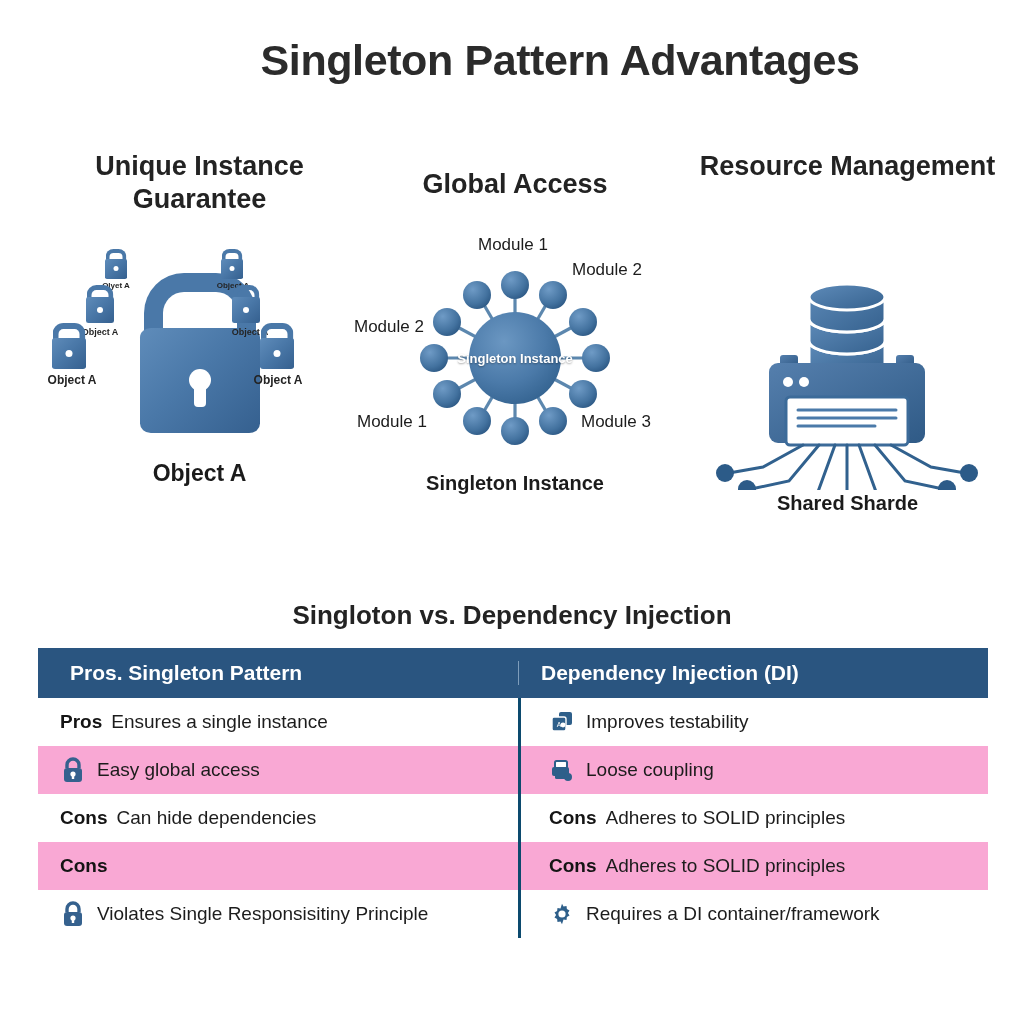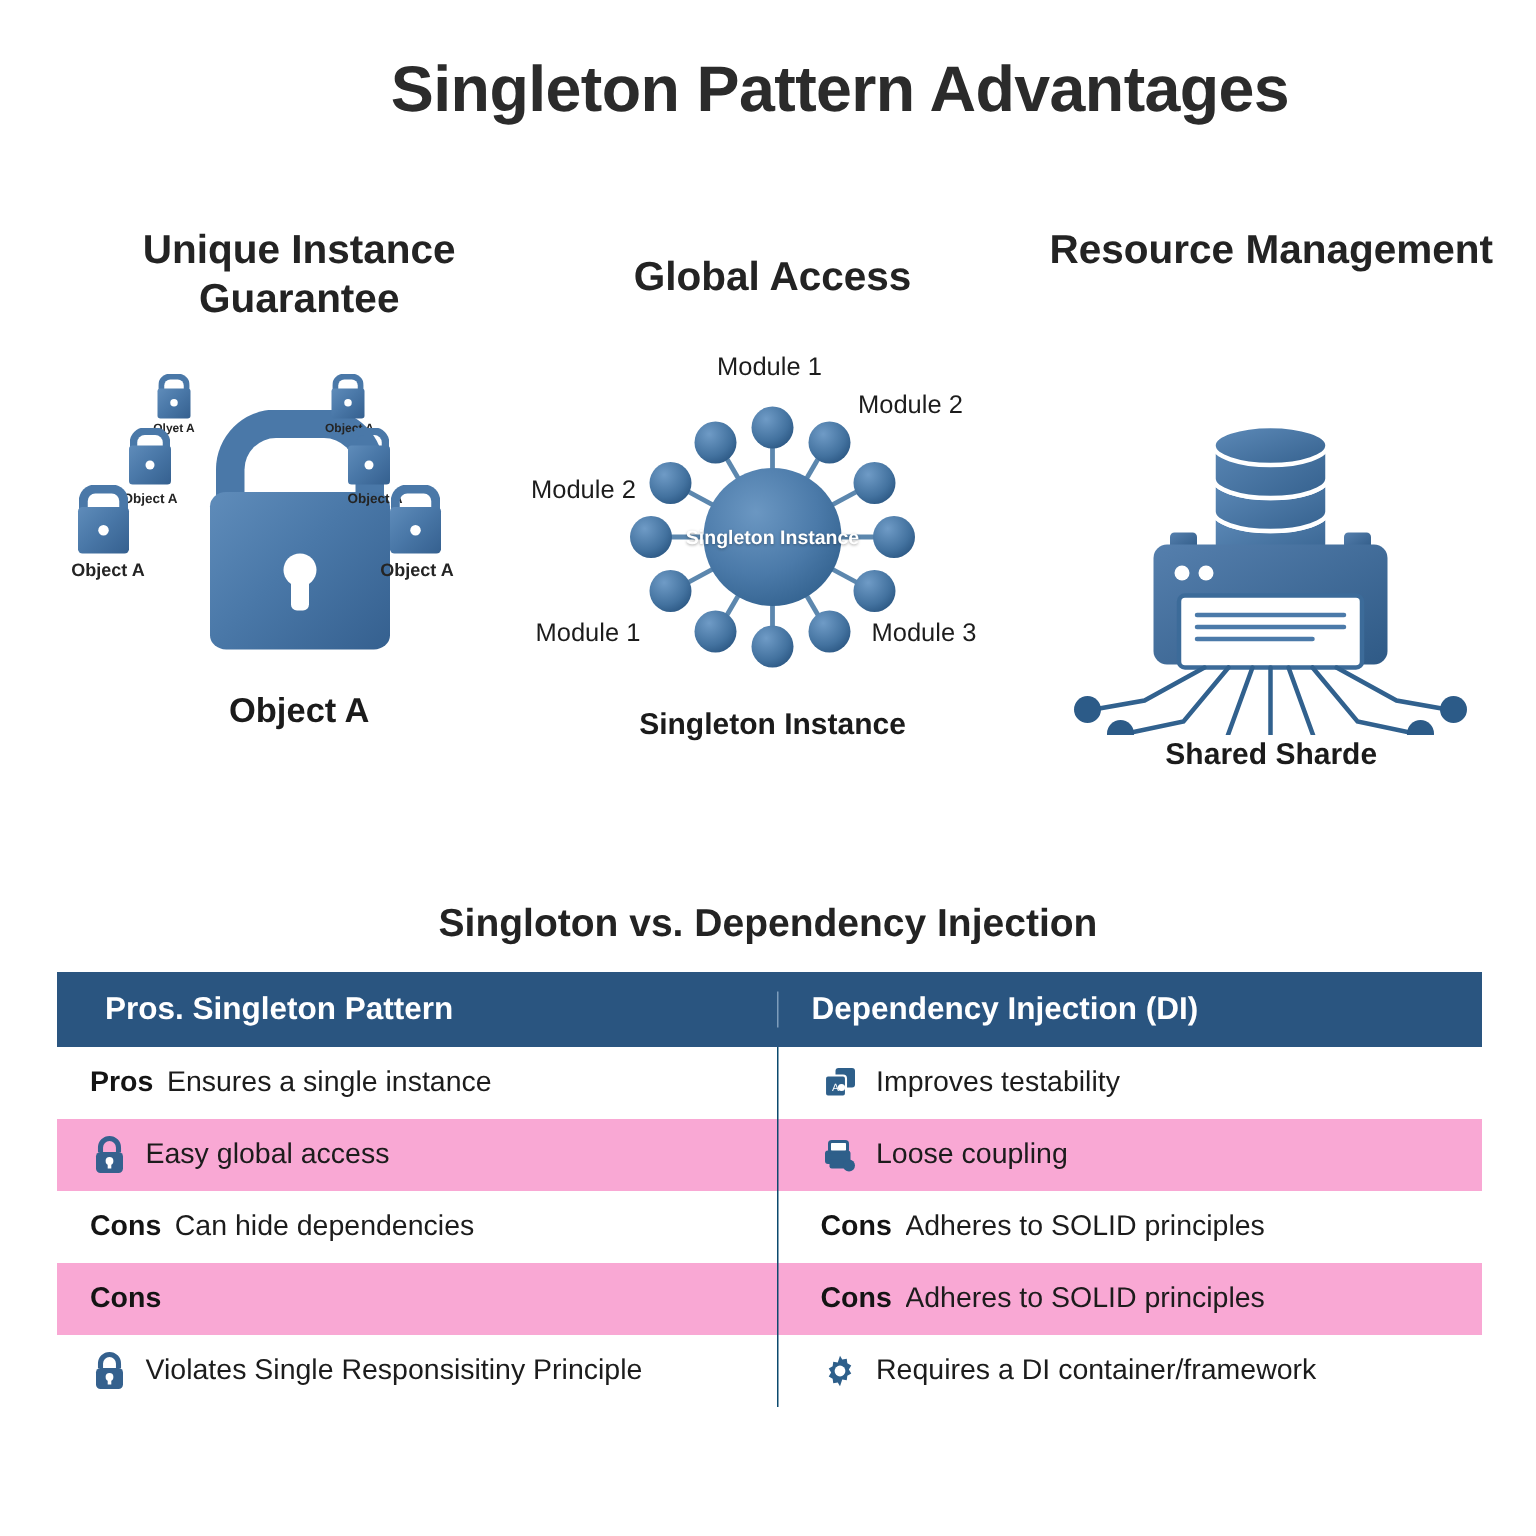--- a/index.html
+++ b/index.html
@@ -115,21 +115,21 @@
   .th.right{width:470px;border-left:1px solid #7e9dbb;}
   .trow{display:flex;height:48px;align-items:center;background:#ffffff;}
   .trow.alt{background:#f9a8d4;}
   .cell{
     display:flex;align-items:center;height:100%;
     box-sizing:border-box;padding-left:22px;
     font-size:19px;color:#1c1c1c;
     font-family:"Liberation Sans", sans-serif;
   }
   .cell.left{width:480px;}
-  .cell.right{width:470px;border-left:1px solid #0c4a6e;padding-left:28px;}
+  .cell.right{width:470px;border-left:3px solid #0c4a6e;padding-left:28px;}
   .tag{font-weight:bold;margin-right:9px;white-space:nowrap;color:#141414;}
   .ico{
     width:26px;height:26px;margin-right:11px;
     flex:0 0 26px;display:flex;align-items:center;justify-content:center;
   }
   .cell-text{white-space:nowrap;overflow:hidden;}
 </style>
 </head>
 <body>
 

